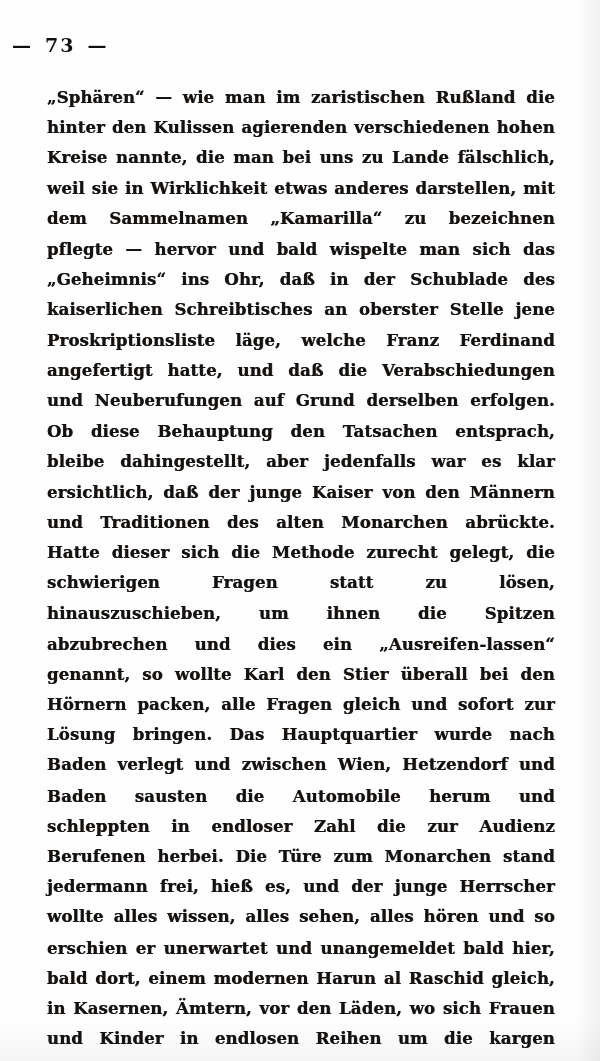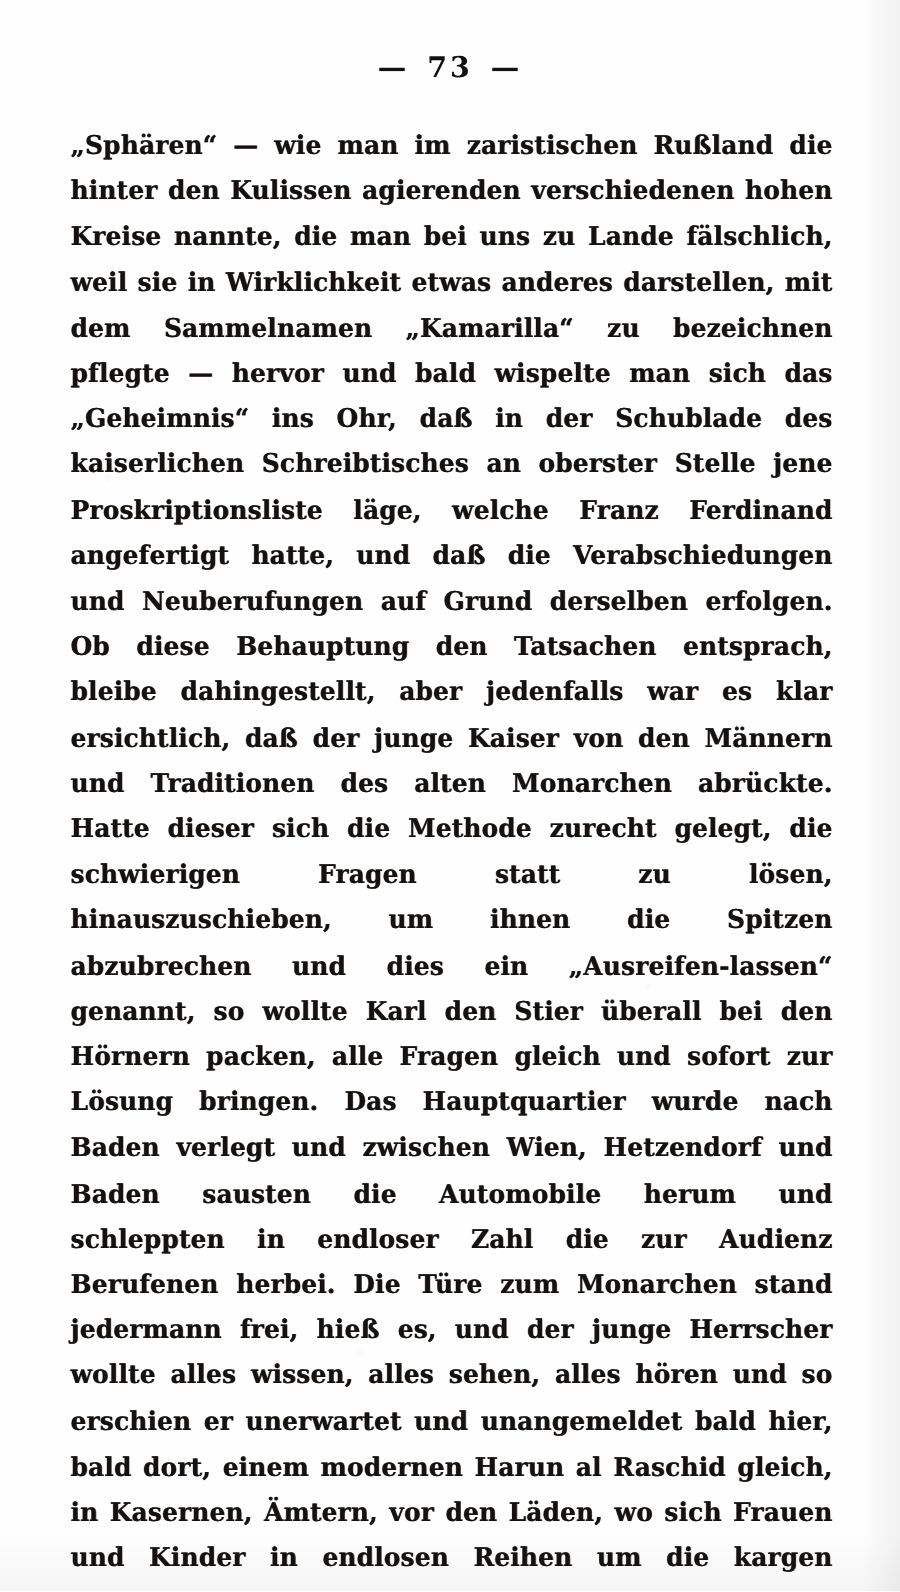--- a/index.html
+++ b/index.html
@@ -23,21 +23,20 @@
     background-image:
       radial-gradient(circle at 12% 30%, rgba(0,0,0,0.018) 0 2px, transparent 3px),
       radial-gradient(circle at 72% 62%, rgba(0,0,0,0.015) 0 2px, transparent 3px),
       radial-gradient(circle at 40% 85%, rgba(0,0,0,0.012) 0 2px, transparent 3px);
   }
   .page-number-line {
     position: absolute;
     top: 34px;
     left: 0;
     width: 600px;
-    text-align: center;
     font-family: "DejaVu Serif", serif;
     font-size: 19px;
     font-weight: bold;
     color: #12100e;
     letter-spacing: 2px;
   }
   .page-number-line .dash {
     display: inline-block;
     padding: 0 12px;
     font-weight: bold;

